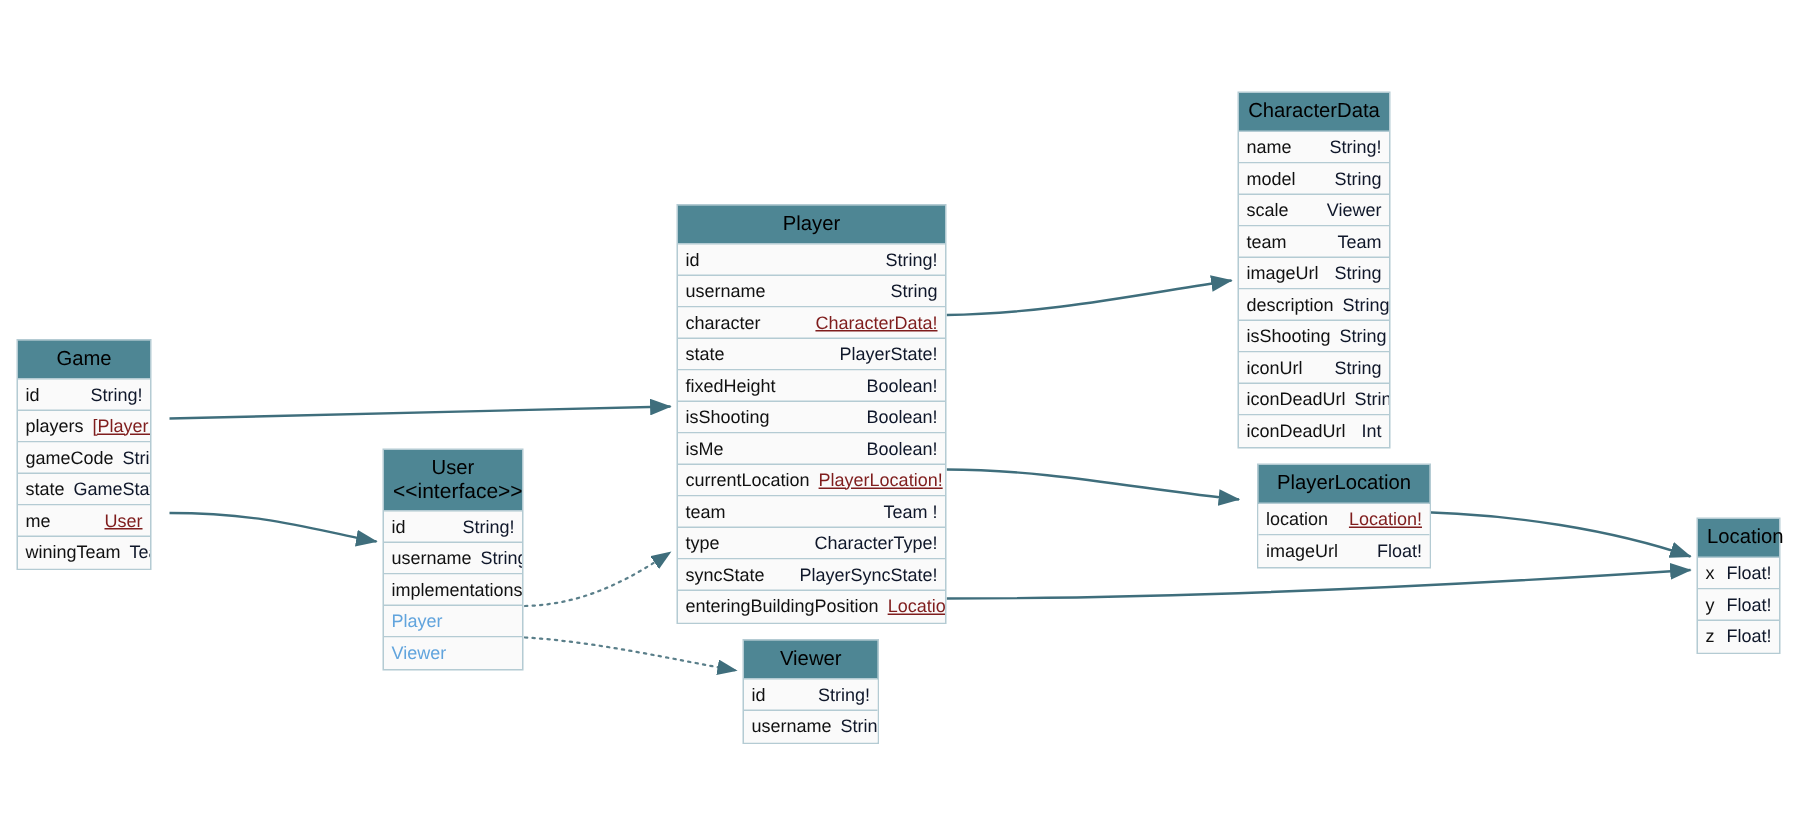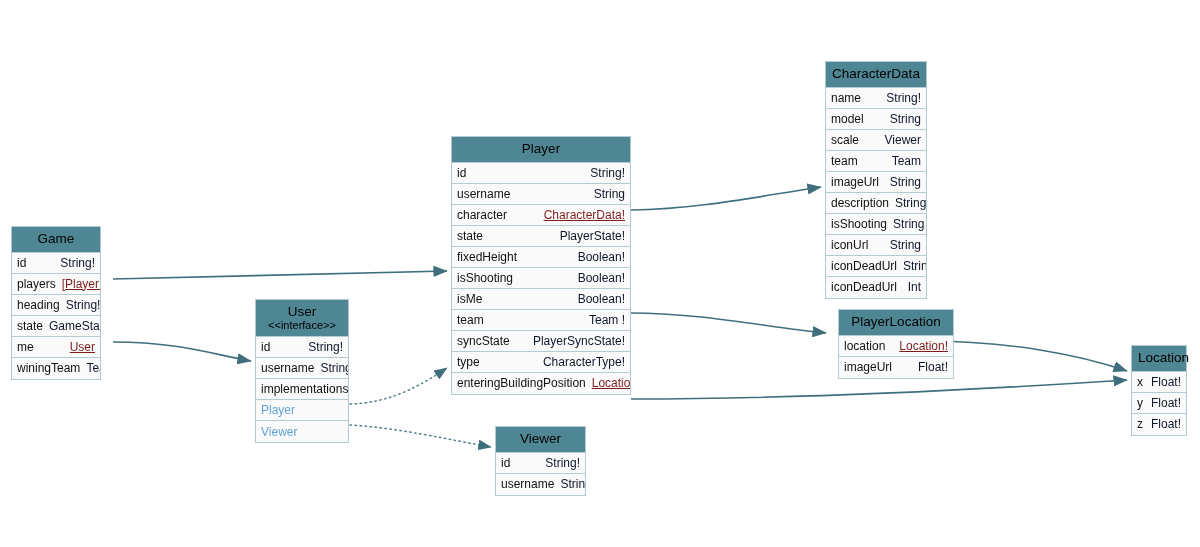--- a/index.html
+++ b/index.html
@@ -39,21 +39,21 @@
     color: #000000;
     text-align: center;
     font-size: 13.5px;
     line-height: 1.15;
     padding: 4px 6px 5px 6px;
     box-sizing: border-box;
     border-bottom: 1px solid #b4cbd3;
   }
   .entity-header .sub {
     display: block;
-    font-size: 11px;
+    font-size: 14px;
     margin-top: -1px;
   }
   .row {
     display: flex;
     align-items: center;
     justify-content: space-between;
     box-sizing: border-box;
     height: 21px;
     padding: 0 5px;
     border-bottom: 1px solid #b4cbd3;
@@ -122,21 +122,21 @@
     </div>
     <div class="row">
       <span class="fname">id</span>
       <span class="ftype plain">String!</span>
     </div>
     <div class="row">
       <span class="fname">players</span>
       <span class="ftype link">[Player!]</span>
     </div>
     <div class="row">
-      <span class="fname">heading</span>
+      <span class="fname">gameCode</span>
       <span class="ftype plain">String!</span>
     </div>
     <div class="row">
       <span class="fname">state</span>
       <span class="ftype plain">GameState!</span>
     </div>
     <div class="row">
       <span class="fname">me</span>
       <span class="ftype link">User</span>
     </div>
@@ -196,32 +196,36 @@
     </div>
     <div class="row">
       <span class="fname">isShooting</span>
       <span class="ftype plain">Boolean!</span>
     </div>
     <div class="row">
       <span class="fname">isMe</span>
       <span class="ftype plain">Boolean!</span>
     </div>
     <div class="row">
+      <span class="fname">currentLocation</span>
+      <span class="ftype link">PlayerLocation!</span>
+    </div>
+    <div class="row">
       <span class="fname">team</span>
       <span class="ftype plain">Team !</span>
     </div>
     <div class="row">
+      <span class="fname">type</span>
+      <span class="ftype plain">CharacterType!</span>
+    </div>
+    <div class="row">
       <span class="fname">syncState</span>
       <span class="ftype plain">PlayerSyncState!</span>
     </div>
     <div class="row">
-      <span class="fname">type</span>
-      <span class="ftype plain">CharacterType!</span>
-    </div>
-    <div class="row">
       <span class="fname">enteringBuildingPosition</span>
       <span class="ftype link">Location</span>
     </div>
   </div>
 
   <div class="entity" style="left:495px; top:426px; width:91px;">
     <div class="entity-header">
       <span>Viewer</span>
     </div>
     <div class="row">

